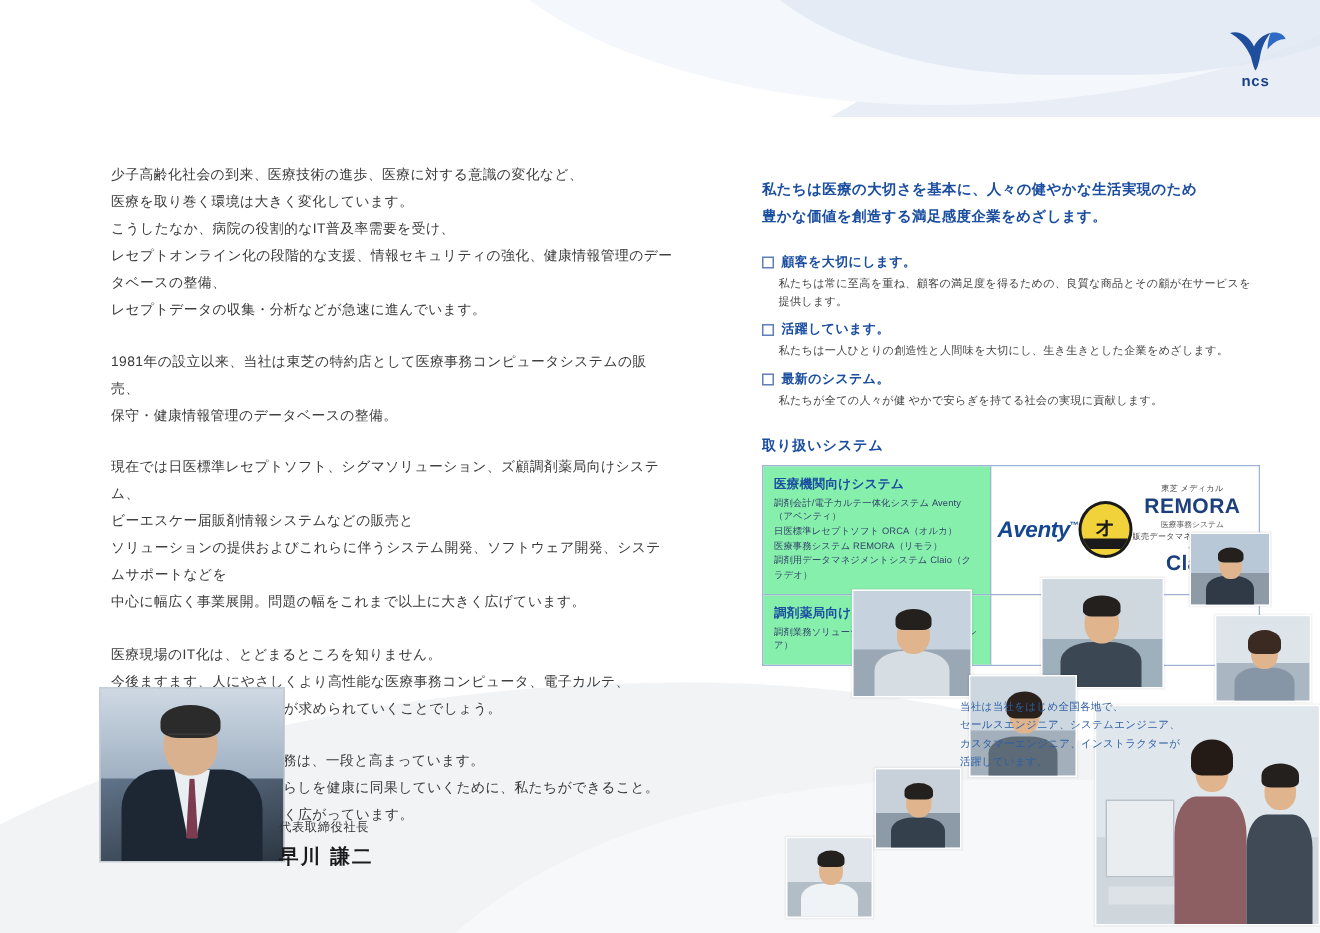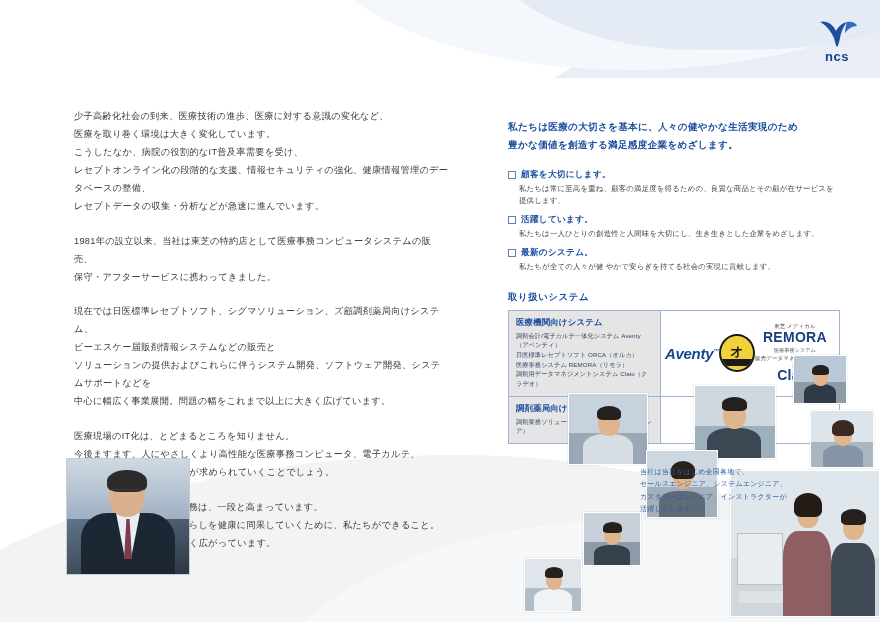--- a/index.html
+++ b/index.html
@@ -75,21 +75,21 @@
     right: 22px; top: 18px;
     text-align: center;
     z-index: 5;
   }
   .logo .mark {
     display: block;
     line-height: 0;
   }
   .logo .wordmark {
     display: block;
-    font-size: 13px;
+    font-size: 10px;
     letter-spacing: .5px;
     color: #1a3f86;
     font-weight: bold;
     margin-top: 1px;
   }
 
   
   .left-col {
     position: absolute;
     left: 62px; top: 96px;
@@ -249,21 +249,21 @@
     background: #fff;
   }
   .sys-row {
     display: flex;
     border-bottom: 1px solid #9fb4d4;
   }
   .sys-row:last-child { border-bottom: none; }
   .sys-label {
     width: 152px;
     box-sizing: border-box;
-    background: #e5e5e5;
+    background: #86efac;
     border-right: 1px solid #9fb4d4;
     padding: 6px 7px 7px 7px;
   }
   .sys-label .lab-title {
     color: #1b4ea0;
     font-size: 8.4px;
     font-weight: bold;
     letter-spacing: .2px;
     margin-bottom: 3px;
   }
@@ -424,21 +424,21 @@
 
     <div class="body-block">
       <p style="white-space:pre-line;">少子高齢化社会の到来、医療技術の進歩、医療に対する意識の変化など、
 医療を取り巻く環境は大きく変化しています。
 こうしたなか、病院の役割的なIT普及率需要を受け、
 レセプトオンライン化の段階的な支援、情報セキュリティの強化、健康情報管理のデータベースの整備、
 レセプトデータの収集・分析などが急速に進んでいます。</p>
     </div>
     <div class="body-block">
       <p style="white-space:pre-line;">1981年の設立以来、当社は東芝の特約店として医療事務コンピュータシステムの販売、
-保守・アフターサービスに携わってきました。</p>
+保守・健康情報管理のデータベースの整備。</p>
     </div>
     <div class="body-block">
       <p style="white-space:pre-line;">現在では日医標準レセプトソフト、シグマソリューション、ズ顧調剤薬局向けシステム、
 ビーエスケー届販剤情報システムなどの販売と
 ソリューションの提供およびこれらに伴うシステム開発、ソフトウェア開発、システムサポートなどを
 中心に幅広く事業展開。問題の幅をこれまで以上に大きく広げています。</p>
     </div>
     <div class="body-block">
       <p style="white-space:pre-line;">医療現場のIT化は、とどまるところを知りません。
 今後ますます、人にやさしくより高性能な医療事務コンピュータ、電子カルテ、
@@ -453,20 +453,24 @@
 
   <div class="portrait-wrap">
     <div class="portrait">
       <div class="bg-light"></div>
       <div class="body"></div>
       <div class="shirt"></div>
       <div class="tie"></div>
       <div class="head"></div>
       <div class="hair"></div>
       <div class="glasses"></div>
+    </div>
+    <div class="sig">
+      <div class="role">代表取締役社長</div>
+      <div class="name">早川 謙二</div>
     </div>
   </div>
 
   <div class="right-col">
     <div class="right-lead" style="white-space:pre-line;">私たちは医療の大切さを基本に、人々の健やかな生活実現のため
 豊かな価値を創造する満足感度企業をめざします。</div>
 
     <div class="pledge">
       <div class="p-title">
         <span class="sq"></span>

